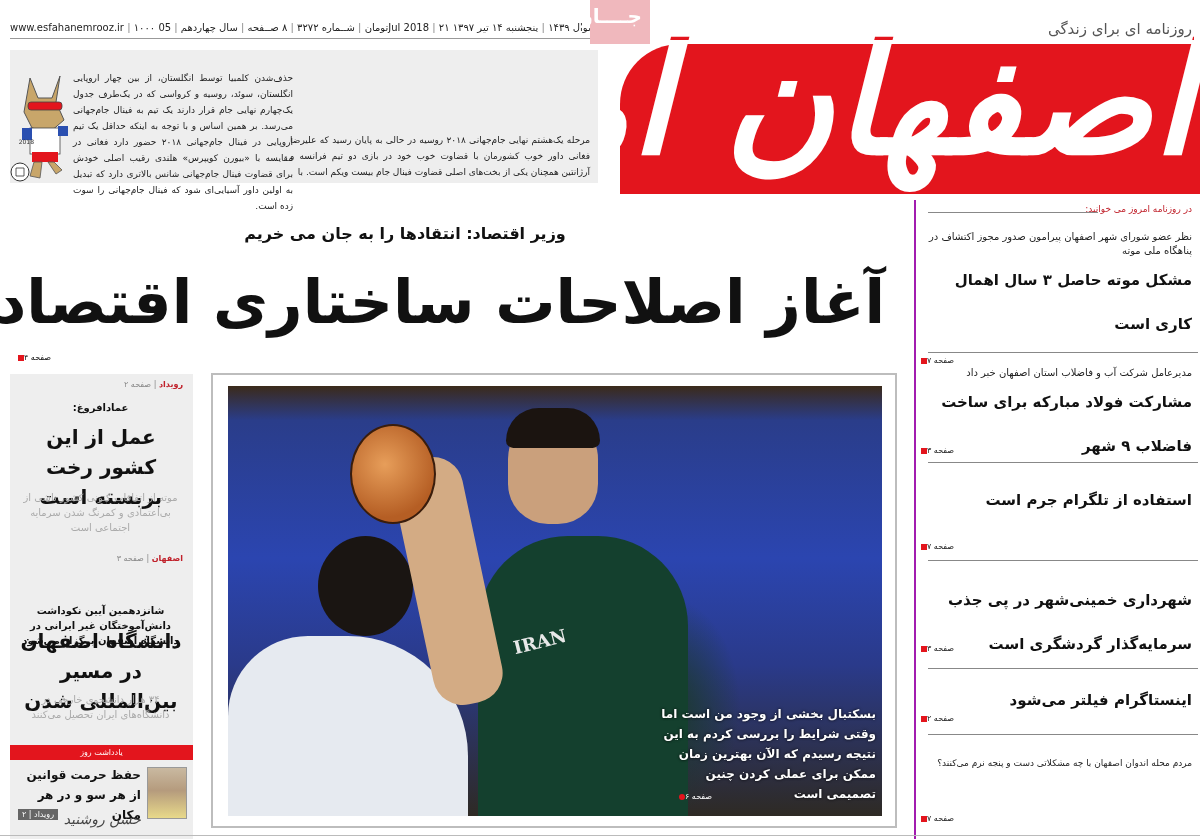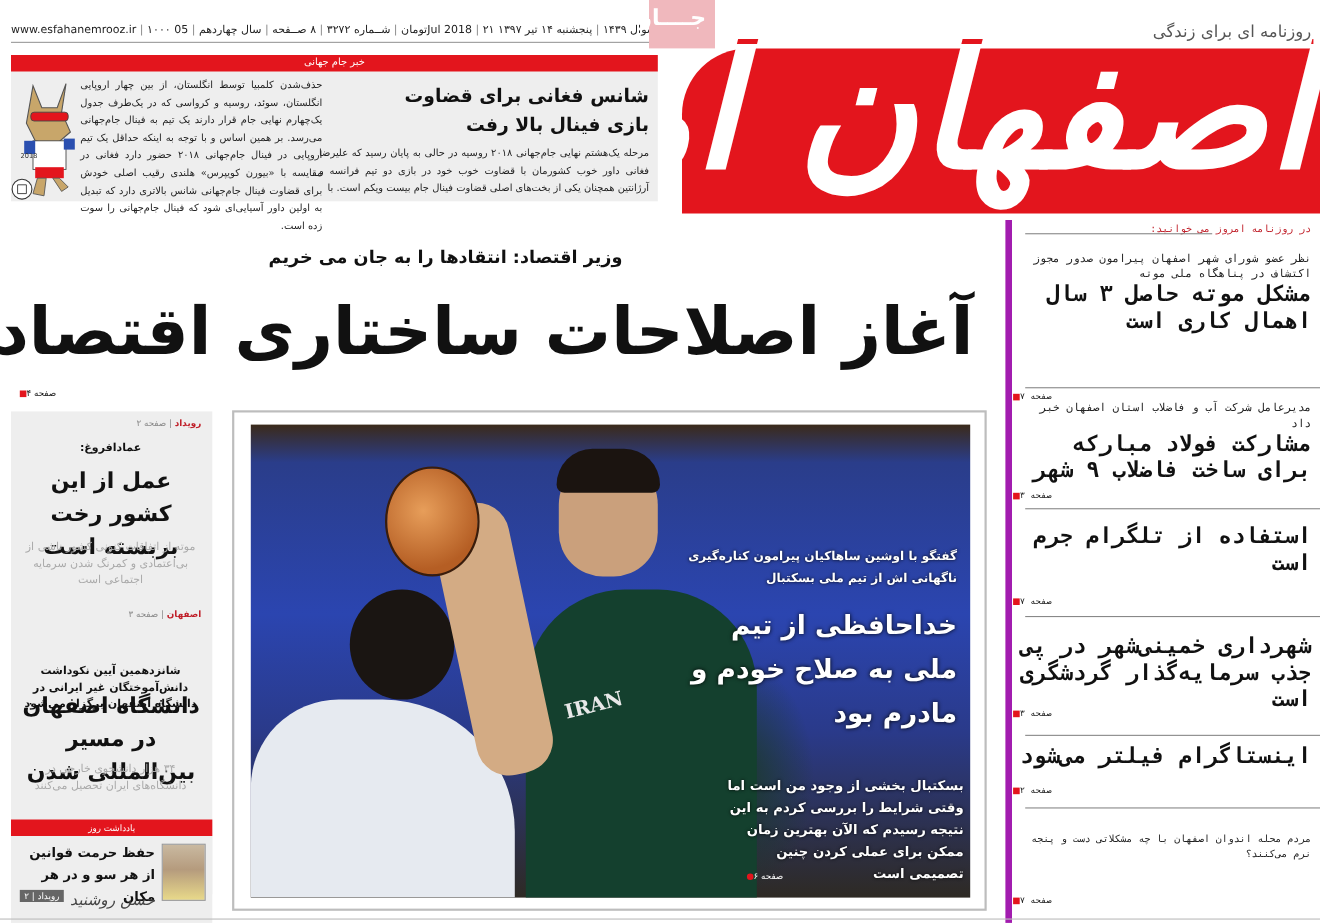--- a/index.html
+++ b/index.html
@@ -22,26 +22,26 @@
 
   
   .wc-box { left: 10px; top: 50px; width: 588px; height: 133px; background: #eeeeee; }
   .wc-bar { position: absolute; left: 0; top: 0; width: 100%; height: 15px; background: #e3151d; color: #fff; font-size: 9px; text-align: center; line-height: 15px; }
   .wc-title { position: absolute; right: 8px; top: 25px; width: 250px; font-size: 17px; font-weight: bold; line-height: 26px; text-align: right; }
   .wc-body { position: absolute; right: 8px; top: 82px; width: 300px; font-size: 9px; line-height: 16px; color: #222; text-align: justify; }
   .wc-body2 { position: absolute; right: 305px; top: 20px; width: 220px; font-size: 9px; line-height: 16px; color: #222; text-align: justify; }
   .mascot { position: absolute; left: 0; top: 18px; width: 70px; height: 115px; }
 
   
-  .rcol { left: 914px; top: 200px; width: 286px; height: 639px; border-left: 6px solid #a21caf; font-family: Liberation Mono, monospace; }
+  .rcol { left: 914px; top: 200px; width: 286px; height: 639px; border-left: 2px solid #a21caf; }
   .rcol-head { position: absolute; right: 8px; top: 4px; font-size: 9px; color: #c0202a; white-space: nowrap; }
   .rcol-headline-rule { position: absolute; left: 12px; top: 12px; width: 170px; height: 1px; background: #888; }
   .story { position: absolute; right: 8px; width: 270px; text-align: right; }
   .story .kicker { font-size: 10px; line-height: 14px; color: #222; }
-  .story .title { font-size: 20px; font-weight: bold; line-height: 24px; color: #111; }
+  .story .title { font-size: 15px; font-weight: bold; line-height: 44px; color: #111; }
   .story .page { position: absolute; left: -4px; font-size: 8px; color: #222; }
   .page::after { content: ""; display: inline-block; width: 6px; height: 6px; background: #e3151d; margin-left: 3px; vertical-align: middle; }
   .rule { position: absolute; left: 12px; width: 270px; height: 1px; background: #888; }
 
   
   .supertitle { left: 215px; top: 224px; width: 380px; font-size: 16px; font-weight: bold; text-align: center; }
   .headline { left: 25px; top: 252px; width: 860px; font-size: 60px; font-weight: 900; line-height: 100px; text-align: center; white-space: nowrap; letter-spacing: -2px; font-family: "DejaVu Sans", sans-serif; }
   .headline-page { left: 15px; top: 353px; font-size: 8px; }
 
   
@@ -101,22 +101,20 @@
   </div>
 
 <div class="abs logo-wrap">
   <div class="logo-bg"></div>
   <div class="logo-text">اصفهان امروز</div>
   <div class="logo-text red">اصفهان امروز</div>
 </div>
 <div class="abs tagline rtl">روزنامه ای برای زندگی</div>
 
 <div class="abs wc-box rtl">
-  <div class="wc-bar">خبر جام جهانی</div>
-  <div class="wc-title">شانس فغانی برای قضاوت بازی فینال بالا رفت</div>
   <div class="wc-body">مرحله یک‌هشتم نهایی جام‌جهانی ۲۰۱۸ روسیه در حالی به پایان رسید که علیرضا فغانی داور خوب کشورمان با قضاوت خوب خود در بازی دو تیم فرانسه و آرژانتین همچنان یکی از بخت‌های اصلی قضاوت فینال جام بیست ویکم است. با</div>
   <div class="wc-body2">حذف‌شدن کلمبیا توسط انگلستان، از بین چهار اروپایی انگلستان، سوئد، روسیه و کرواسی که در یک‌طرف جدول یک‌چهارم نهایی جام قرار دارند یک تیم به فینال جام‌جهانی می‌رسد. بر همین اساس و با توجه به اینکه حداقل یک تیم اروپایی در فینال جام‌جهانی ۲۰۱۸ حضور دارد فغانی در مقایسه با «بیورن کویپرس» هلندی رقیب اصلی خودش برای قضاوت فینال جام‌جهانی شانس بالاتری دارد که تبدیل به اولین داور آسیایی‌ای شود که فینال جام‌جهانی را سوت زده است.</div>
   <svg class="mascot" viewBox="0 0 70 115">
     <path d="M20 10 L28 30 L42 30 L50 8 L46 34 L54 52 L40 64 L22 60 L14 44 Z" fill="#c8a66a" stroke="#555" stroke-width="1"></path>
     <rect x="18" y="34" width="34" height="8" rx="3" fill="#e3151d" stroke="#444" stroke-width="0.8"></rect>
     <rect x="20" y="60" width="30" height="26" fill="#fff" stroke="#444" stroke-width="0.8"></rect>
     <rect x="12" y="60" width="10" height="12" fill="#2a4fb0"></rect>
     <rect x="48" y="58" width="10" height="10" fill="#2a4fb0"></rect>
     <text x="24" y="76" font-size="6" font-family="DejaVu Sans, sans-serif" fill="#333">2018</text>
     <rect x="22" y="84" width="26" height="10" fill="#e3151d"></rect>
@@ -157,22 +155,20 @@
 <div class="abs photo-frame"></div>
 <div class="abs photo rtl">
   <div class="defender"></div>
   <div class="defender-head"></div>
   <div class="player"></div>
   <div class="iran">IRAN</div>
   <div class="arm"></div>
   <div class="player-head"></div>
   <div class="player-hair"></div>
   <div class="ball"></div>
-  <div class="ph-kicker">گفتگو با اوشین ساهاکیان پیرامون کناره‌گیری ناگهانی اش از تیم ملی بسکتبال</div>
-  <div class="ph-title">خداحافظی از تیم ملی به صلاح خودم و مادرم بود</div>
   <div class="ph-body">بسکتبال بخشی از وجود من است اما وقتی شرایط را بررسی کردم به این نتیجه رسیدم که الآن بهترین زمان ممکن برای عملی کردن چنین تصمیمی است</div>
   <div class="ph-page">صفحه ۶</div>
 </div>
 
 <div class="abs rcol rtl">
   <div class="rcol-head">در روزنامه امروز می خوانید:</div>
   <div class="rcol-headline-rule"></div>
 
   <div class="story" style="top:30px;">
     <div class="kicker">نظر عضو شورای شهر اصفهان پیرامون صدور مجوز اکتشاف در پناهگاه ملی موته</div>

